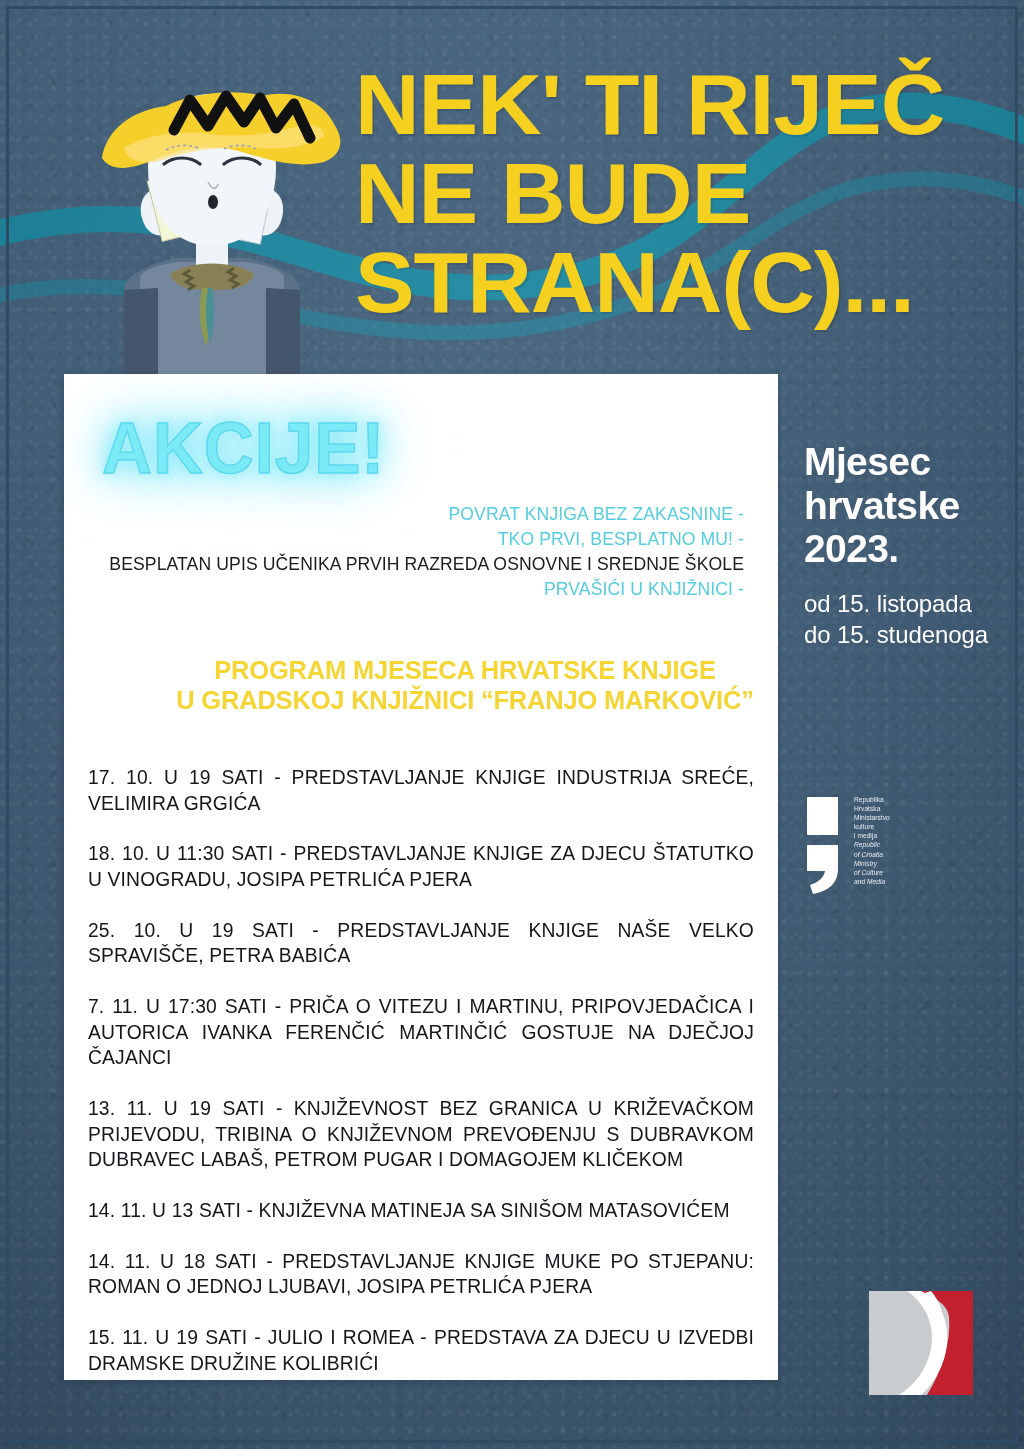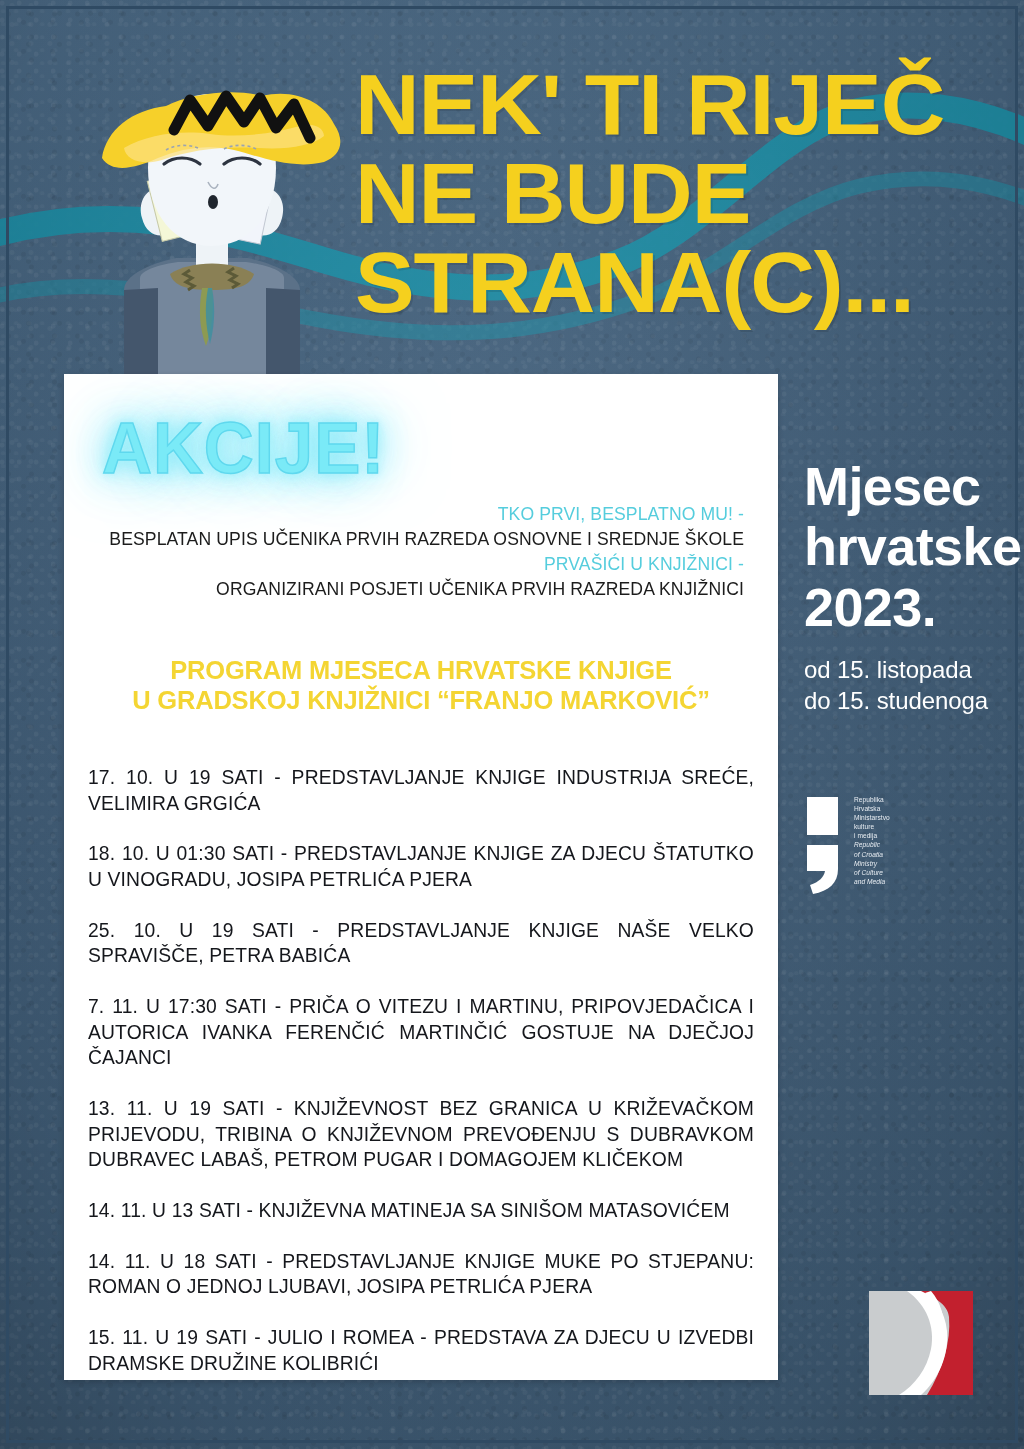--- a/index.html
+++ b/index.html
@@ -124,20 +124,21 @@
     left: 0;
     top: 282px;
     width: 714px;
     text-align: center;
     color: #f4d533;
     font-weight: bold;
     font-size: 25.5px;
     line-height: 1.17;
     letter-spacing: -0.2px;
     transform: scaleX(1.0);
+    padding-left: 44px;
   }
   .program-list {
     position: absolute;
     left: 24px;
     top: 356px;
     width: 666px;
     margin-top: 35px;
   }
   .program-item {
     color: #15171c;
@@ -152,24 +153,23 @@
   
   .right-col {
     position: absolute;
     left: 804px;
     top: 440px;
     width: 206px;
   }
   .mjesec {
     color: #ffffff;
     font-weight: bold;
-    font-size: 54px;
+    font-size: 39px;
     line-height: 1.12;
     letter-spacing: -0.6px;
-    margin-top: 16px;
   }
   .dates {
     margin-top: 18px;
     color: #ffffff;
     font-size: 24px;
     line-height: 1.28;
     letter-spacing: -0.1px;
   }
   
   .ministry {
@@ -260,34 +260,34 @@
     <div class="title-line l1">NEK' TI RIJEČ</div>
     <div class="title-line l2">NE BUDE</div>
     <div class="title-line l3">STRANA(C)...</div>
   </div>
 
   <div class="card">
 
     <div class="akcije">AKCIJE!</div>
 
     <div class="actions">
+      <div class="teal">POVRAT KNJIGA BEZ ZAKASNINE -</div>
       <div class="teal">TKO PRVI, BESPLATNO MU! -</div>
       <div class="dark">BESPLATAN UPIS UČENIKA PRVIH RAZREDA OSNOVNE I SREDNJE ŠKOLE</div>
       <div class="teal">PRVAŠIĆI  U KNJIŽNICI -</div>
-      <div class="dark">ORGANIZIRANI POSJETI UČENIKA PRVIH RAZREDA KNJIŽNICI</div>
     </div>
 
     <div class="program-heading">
       <div>PROGRAM MJESECA HRVATSKE KNJIGE</div>
       <div>U GRADSKOJ KNJIŽNICI “FRANJO MARKOVIĆ”</div>
     </div>
 
     <div class="program-list">
       <div class="program-item">17. 10. U 19 SATI - PREDSTAVLJANJE KNJIGE INDUSTRIJA SREĆE, VELIMIRA GRGIĆA</div>
-      <div class="program-item">18. 10. U 01:30 SATI - PREDSTAVLJANJE KNJIGE ZA DJECU ŠTATUTKO U VINOGRADU, JOSIPA PETRLIĆA PJERA</div>
+      <div class="program-item">18. 10. U 11:30 SATI - PREDSTAVLJANJE KNJIGE ZA DJECU ŠTATUTKO U VINOGRADU, JOSIPA PETRLIĆA PJERA</div>
       <div class="program-item">25. 10. U 19 SATI - PREDSTAVLJANJE KNJIGE NAŠE VELKO SPRAVIŠČE, PETRA BABIĆA</div>
       <div class="program-item">7. 11. U 17:30 SATI - PRIČA O VITEZU I MARTINU, PRIPOVJEDAČICA I AUTORICA IVANKA FERENČIĆ MARTINČIĆ GOSTUJE NA DJEČJOJ ČAJANCI</div>
       <div class="program-item">13. 11. U 19 SATI - KNJIŽEVNOST BEZ GRANICA U KRIŽEVAČKOM PRIJEVODU, TRIBINA O KNJIŽEVNOM PREVOĐENJU S DUBRAVKOM DUBRAVEC LABAŠ, PETROM PUGAR I DOMAGOJEM KLIČEKOM</div>
       <div class="program-item">14. 11. U 13 SATI - KNJIŽEVNA MATINEJA SA SINIŠOM MATASOVIĆEM</div>
       <div class="program-item">14. 11. U 18 SATI - PREDSTAVLJANJE KNJIGE MUKE PO STJEPANU: ROMAN O JEDNOJ LJUBAVI, JOSIPA PETRLIĆA PJERA</div>
       <div class="program-item">15. 11. U 19 SATI - JULIO I ROMEA - PREDSTAVA ZA DJECU U IZVEDBI DRAMSKE DRUŽINE KOLIBRIĆI</div>
     </div>
   </div>
 
   <div class="right-col">

